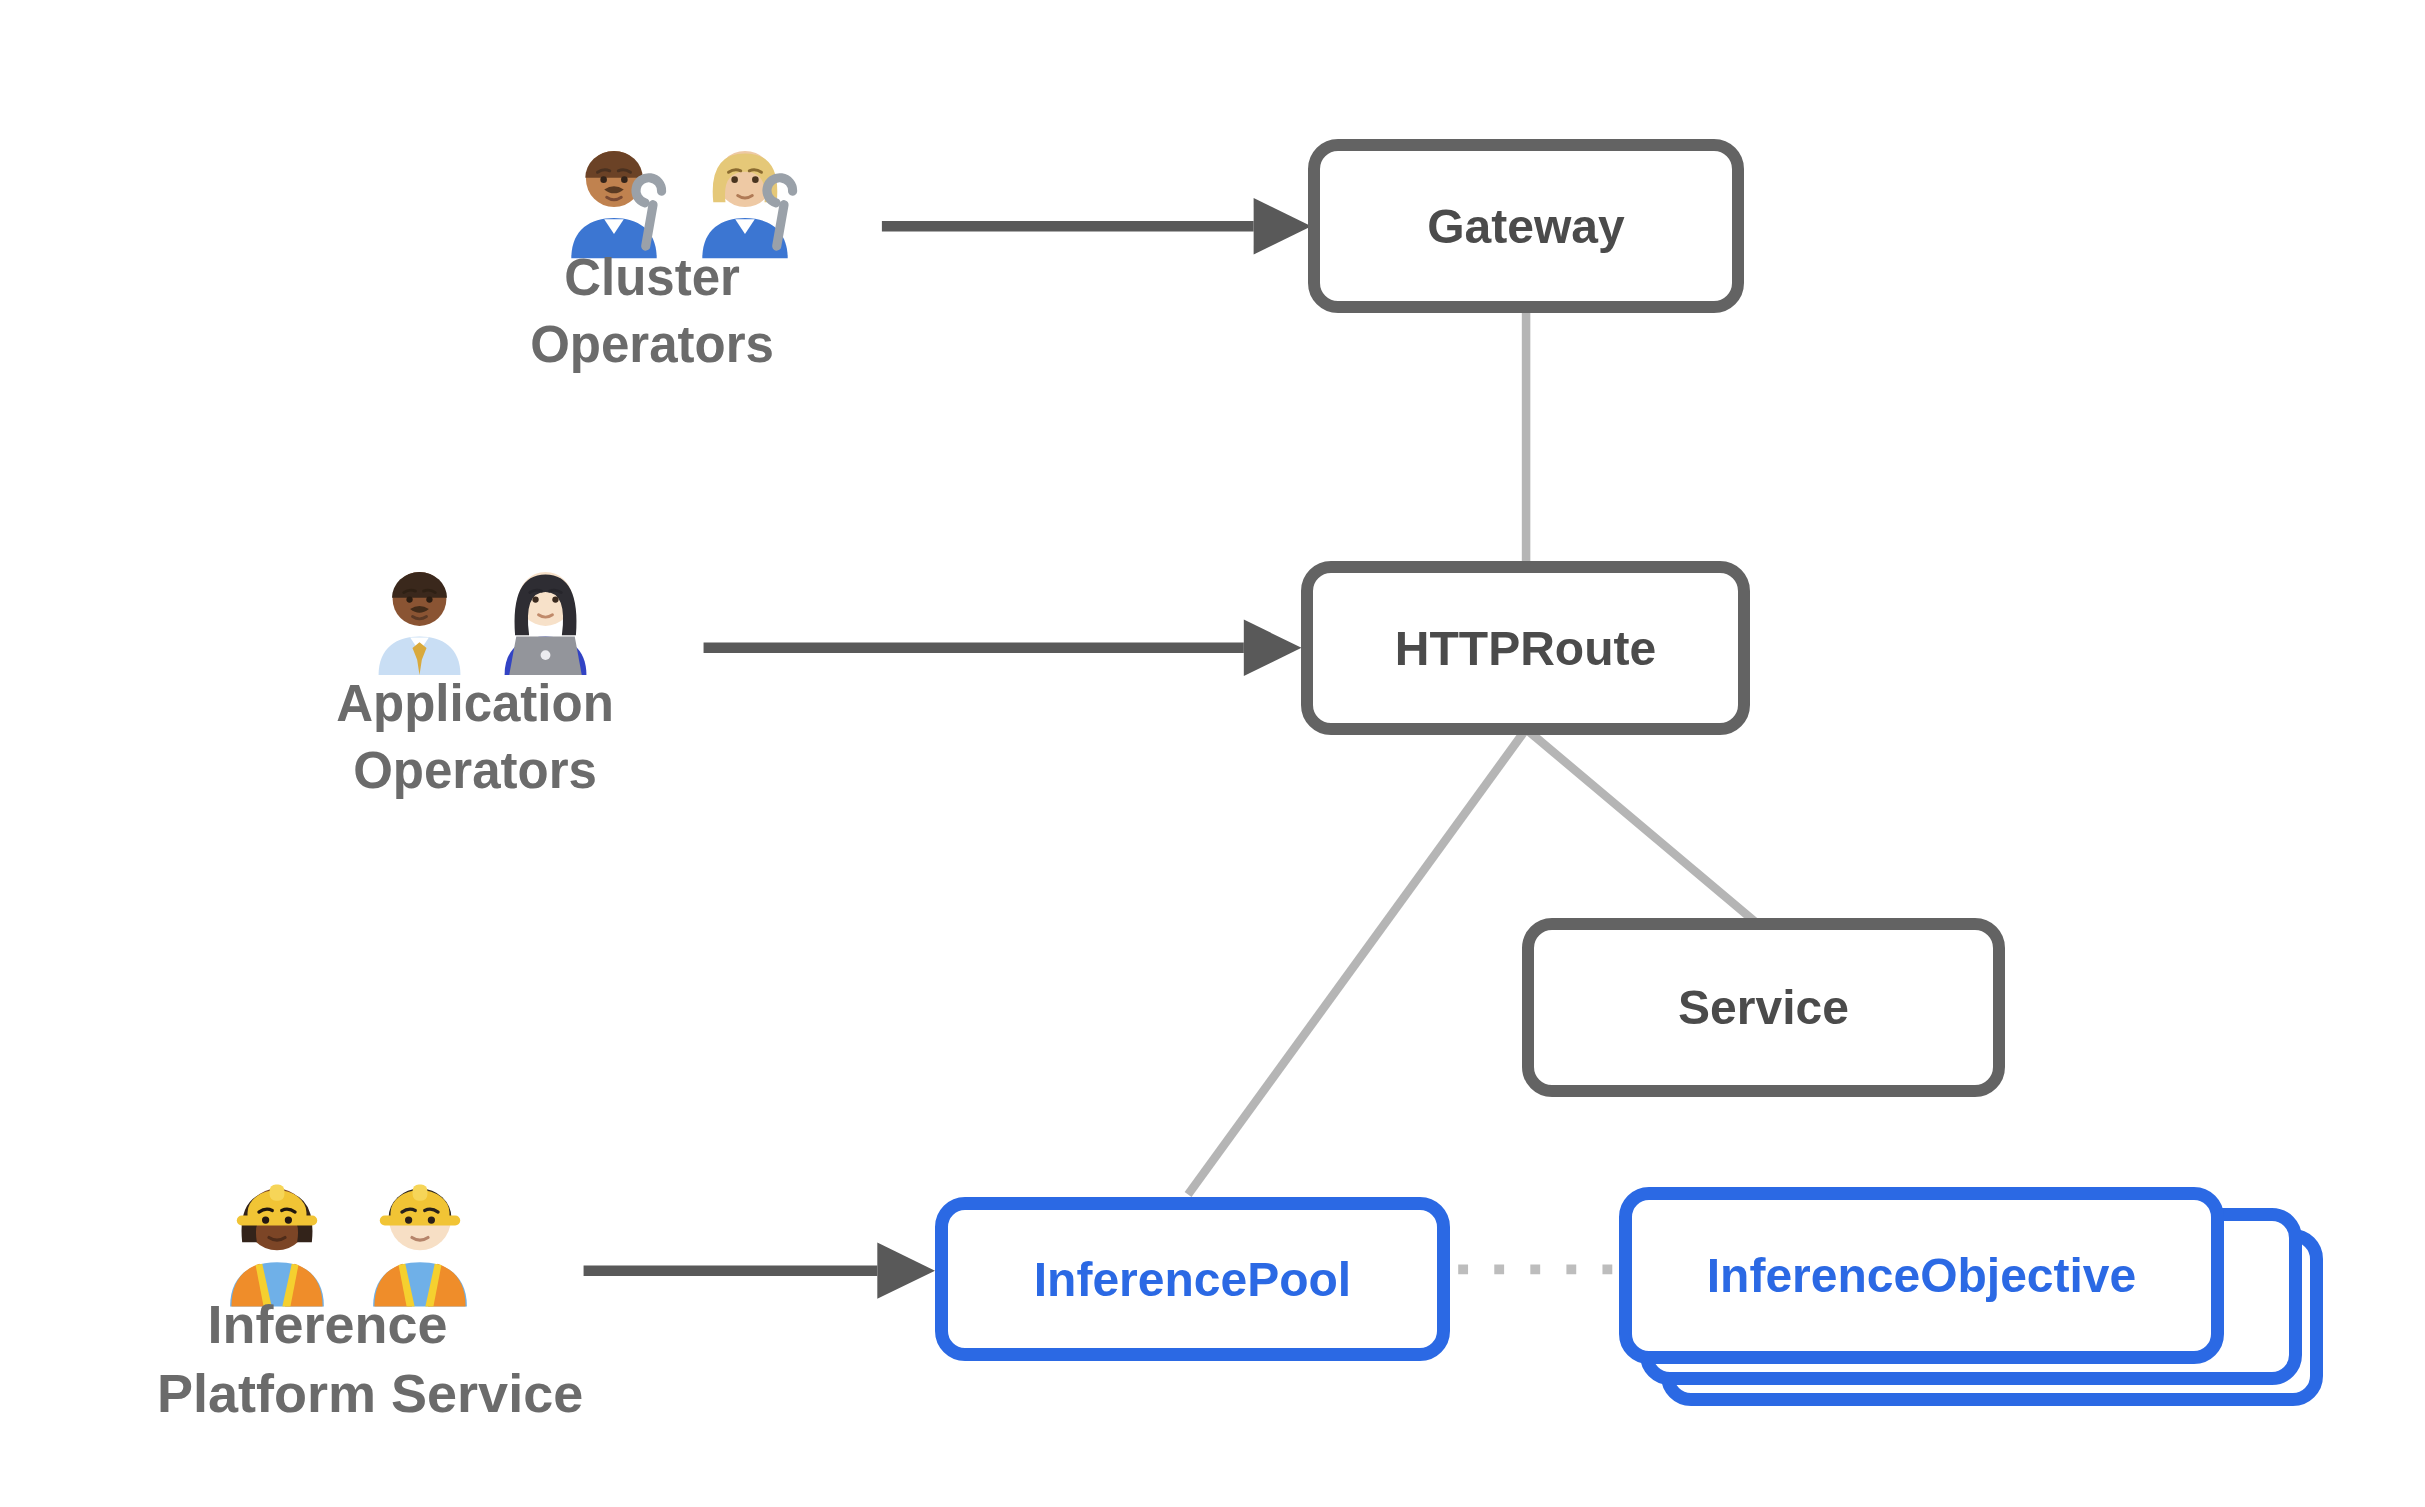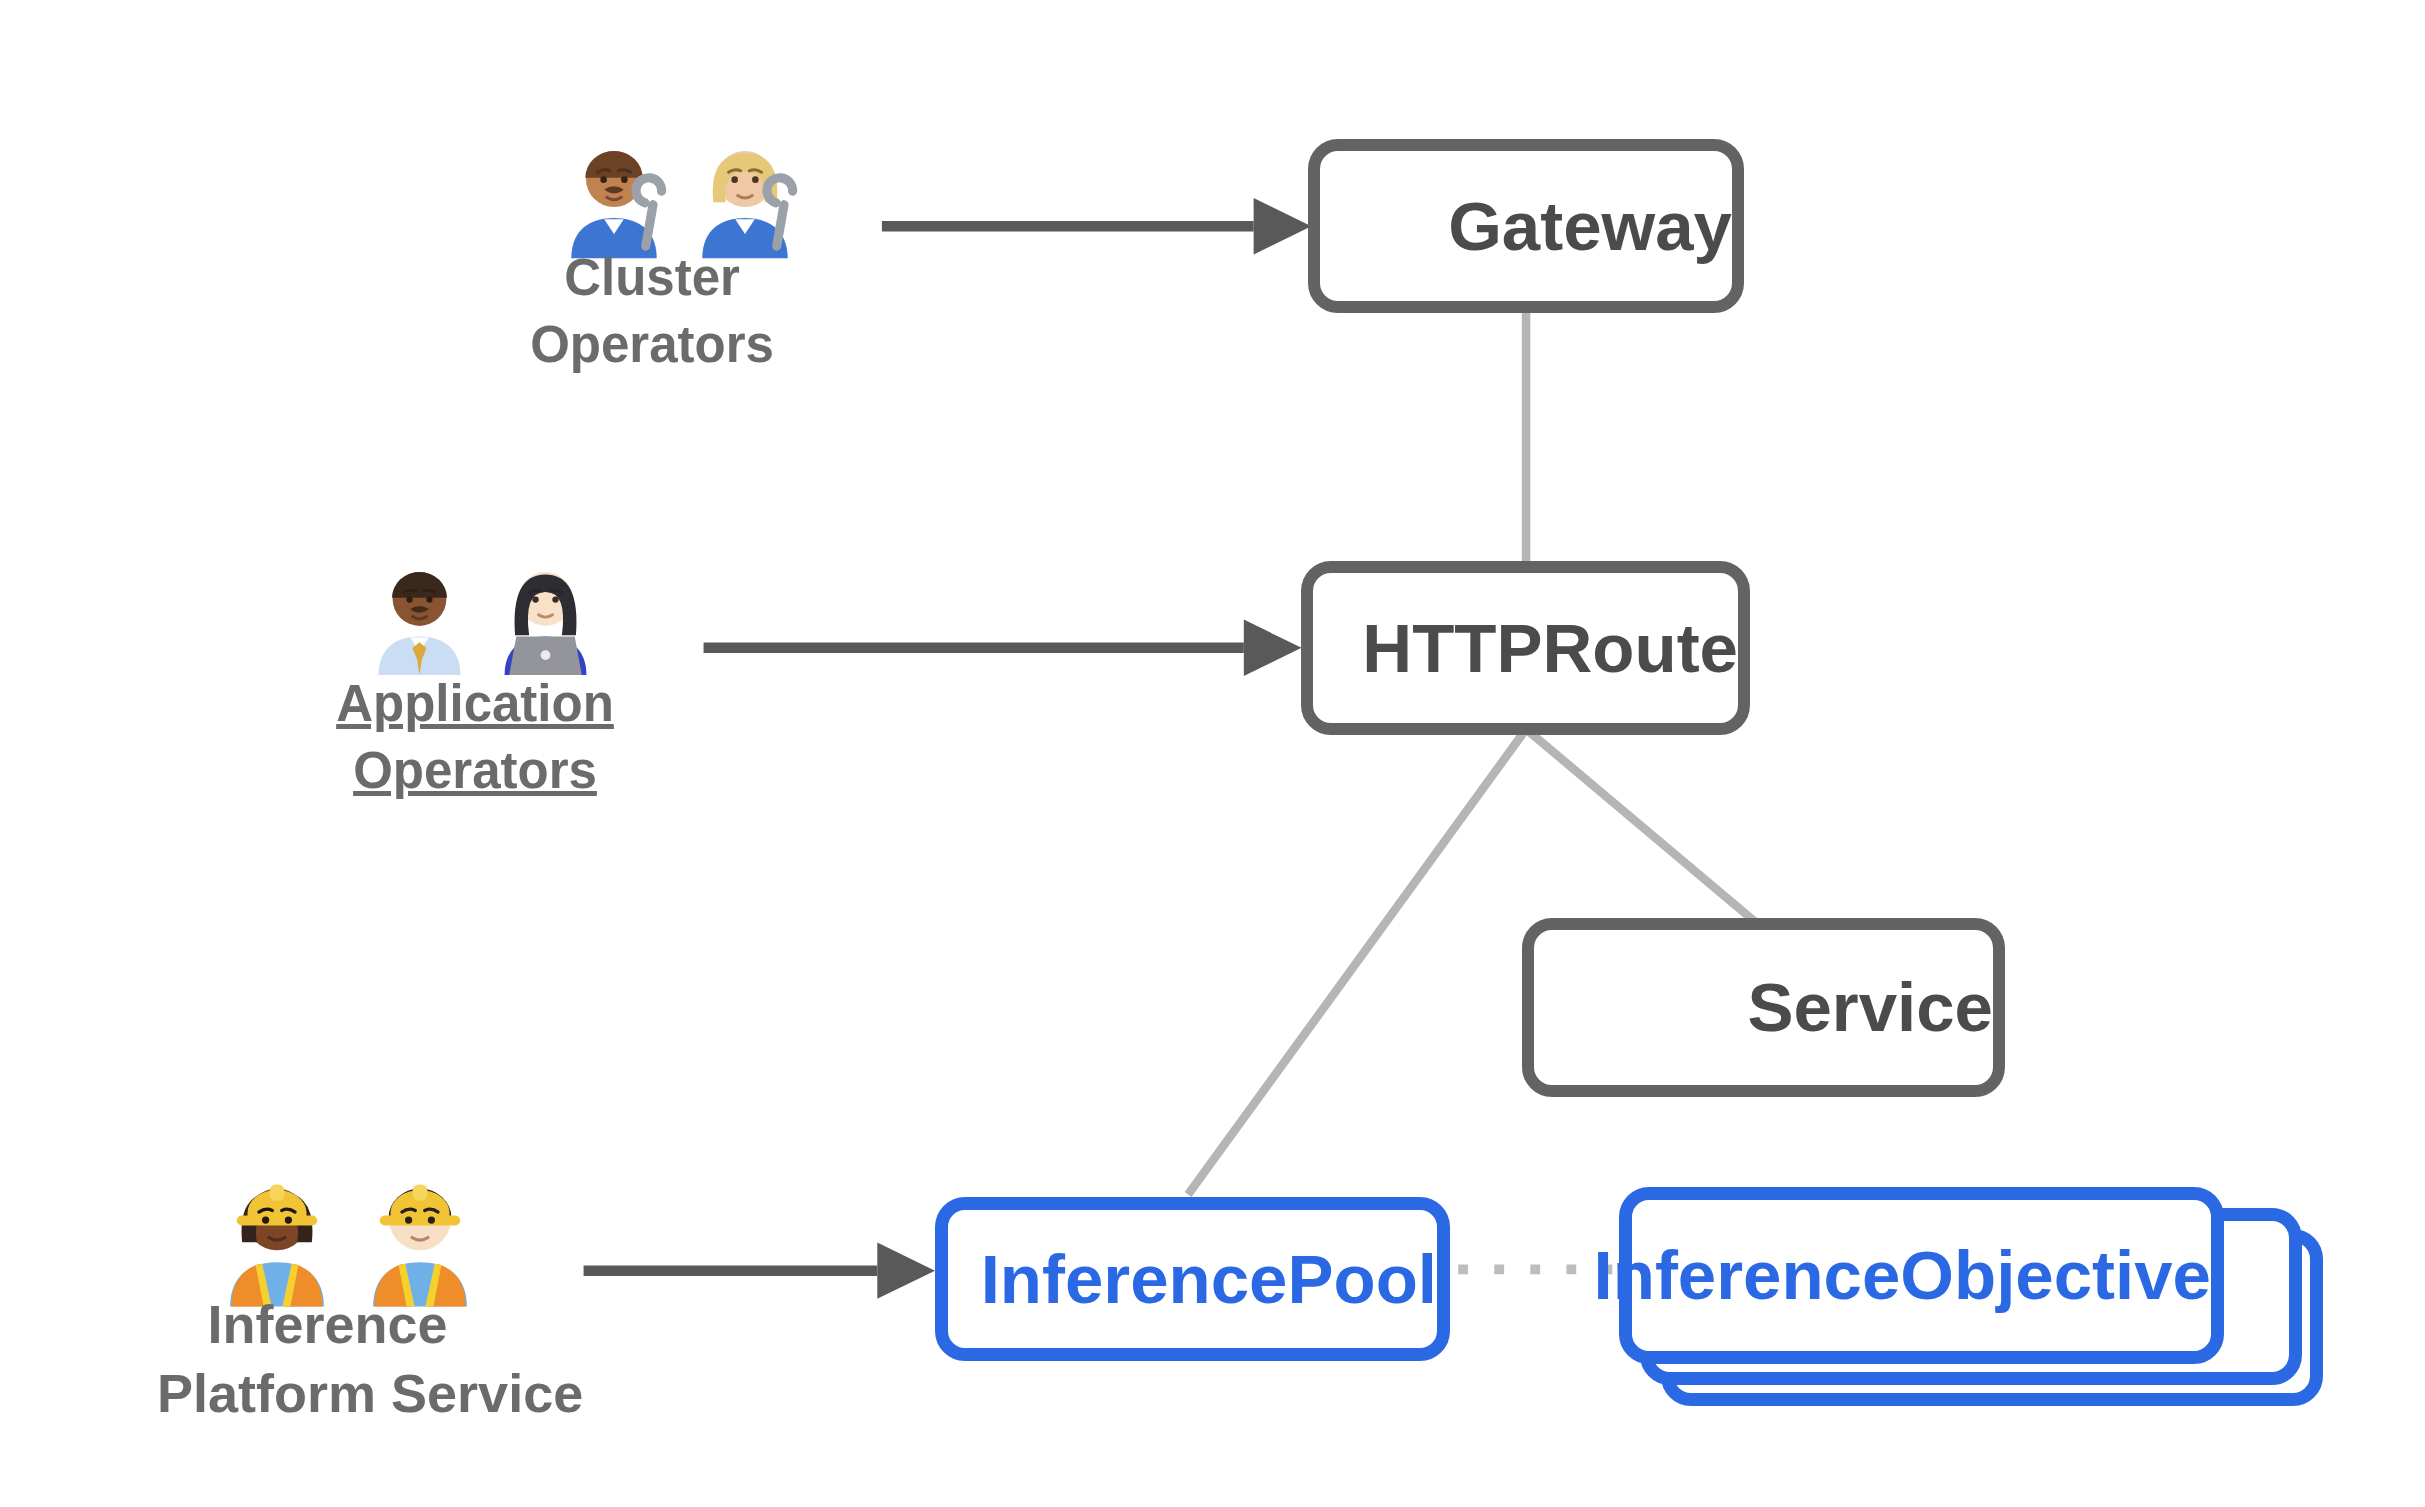--- a/index.html
+++ b/index.html
@@ -9,22 +9,22 @@
   }
   
   #connector-layer{position:absolute;left:0;top:0;width:2426px;height:1508px;z-index:1;pointer-events:none;}
   .conn-light{stroke:var(--c-connector,#b5b5b5);stroke-width:13;fill:none;}
   .conn-dotted{stroke:var(--c-dotted,#bdbdbd);stroke-width:15;fill:none;stroke-dasharray:15 40;}
   .arrow-line{stroke:var(--c-arrow,#595959);stroke-width:16;fill:none;}
   .arrow-head{fill:var(--c-arrow,#595959);stroke:none;}
   
   .node{
     position:absolute;box-sizing:border-box;background:#fff;
-    display:flex;align-items:center;justify-content:flex-end;
-    font-weight:bold;font-size:69px;letter-spacing:0;
+    display:flex;align-items:center;justify-content:center;
+    font-weight:bold;font-size:48px;letter-spacing:0;
     border-radius:30px;z-index:3;
   }
   .node.gray{border:12.5px solid var(--c-box-gray,#636363);color:var(--c-box-text,#4b4b4b);}
   .node.blue{border:13px solid var(--c-blue,#2b69e4);color:var(--c-blue,#2b69e4);}
   #node-gateway{left:1308px;top:139px;width:436px;height:174px;}
   #node-httproute{left:1301px;top:561px;width:449px;height:174px;}
   #node-service{left:1522px;top:918px;width:483px;height:179px;}
   #node-inferencepool{left:935px;top:1197px;width:515px;height:164px;}
   #node-inferenceobjective{left:1619px;top:1187px;width:605px;height:177px;z-index:5;}
   .stack-layer{
@@ -42,21 +42,21 @@
   #icons-cluster-operators .person{width:122px;height:138px;}
   #icons-application-developers{left:361px;top:544px;gap:9.2px;}
   #icons-application-developers .person{width:117px;height:131px;}
   #icons-inference-platform-owners{left:210px;top:1156px;gap:9.2px;}
   #icons-inference-platform-owners .person{width:134px;height:151px;}
   .actor-label{
     position:absolute;color:var(--c-label,#6b6b6b);font-weight:bold;
     text-align:center;font-size:51px;line-height:67px;z-index:2;white-space:nowrap;
   }
   #label-cluster-operators{left:488px;top:244px;width:328px;}
-  #label-application-developers{left:311px;top:670px;width:328px;text-decoration:underline;}
+  #label-application-developers{left:311px;top:670px;width:328px;}
   #label-inference-platform-owners{left:157px;top:1290px;width:341px;font-size:54px;line-height:69px;text-align:center;}
 </style>
 </head>
 <body>
 
 <div id="canvas">
 
   <svg id="connector-layer" viewBox="0 0 3700 2300" xmlns="http://www.w3.org/2000/svg">
 
     <line class="conn-light" x1="2327.5" y1="470" x2="2327.5" y2="865"></line>

